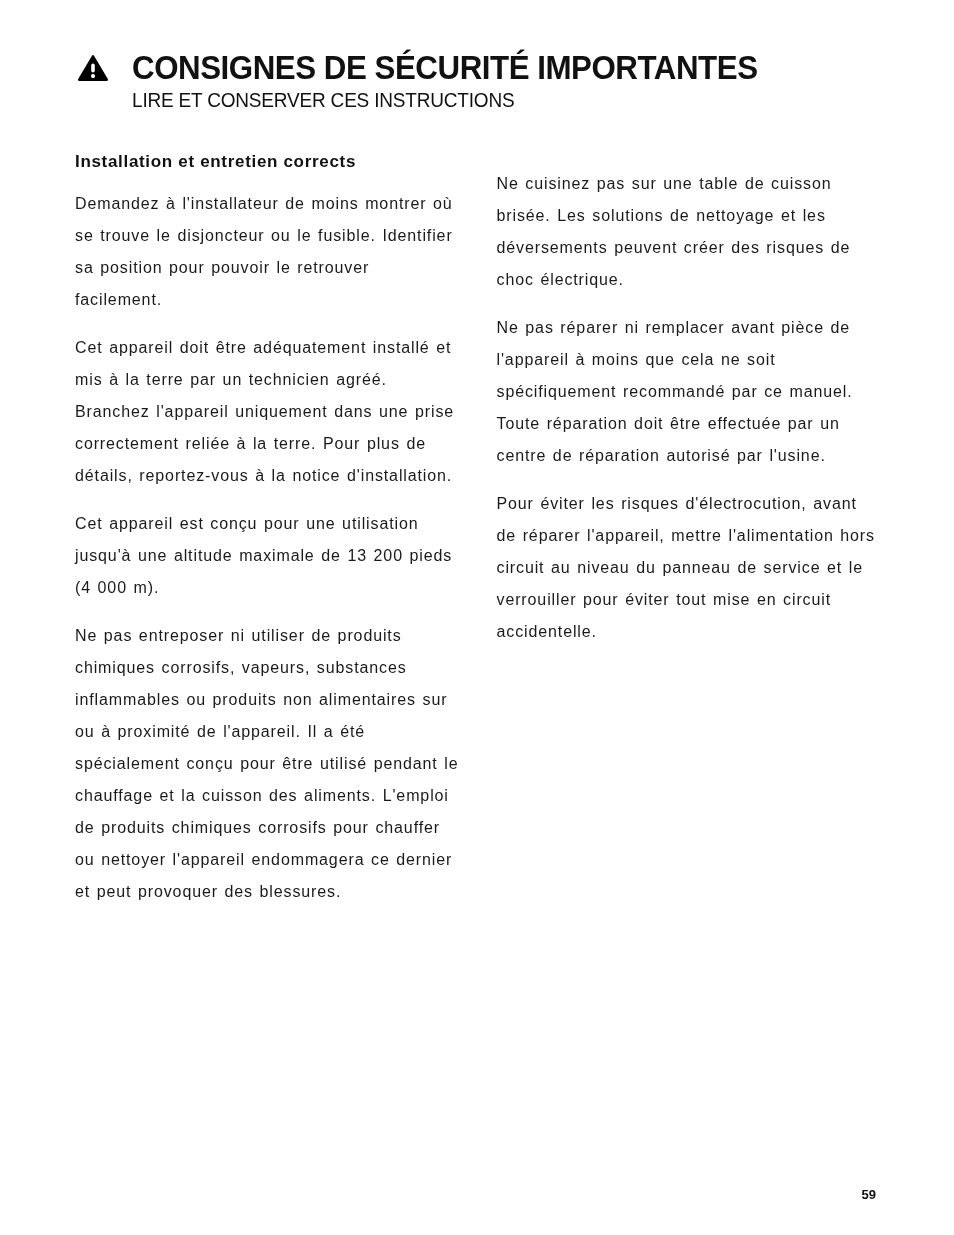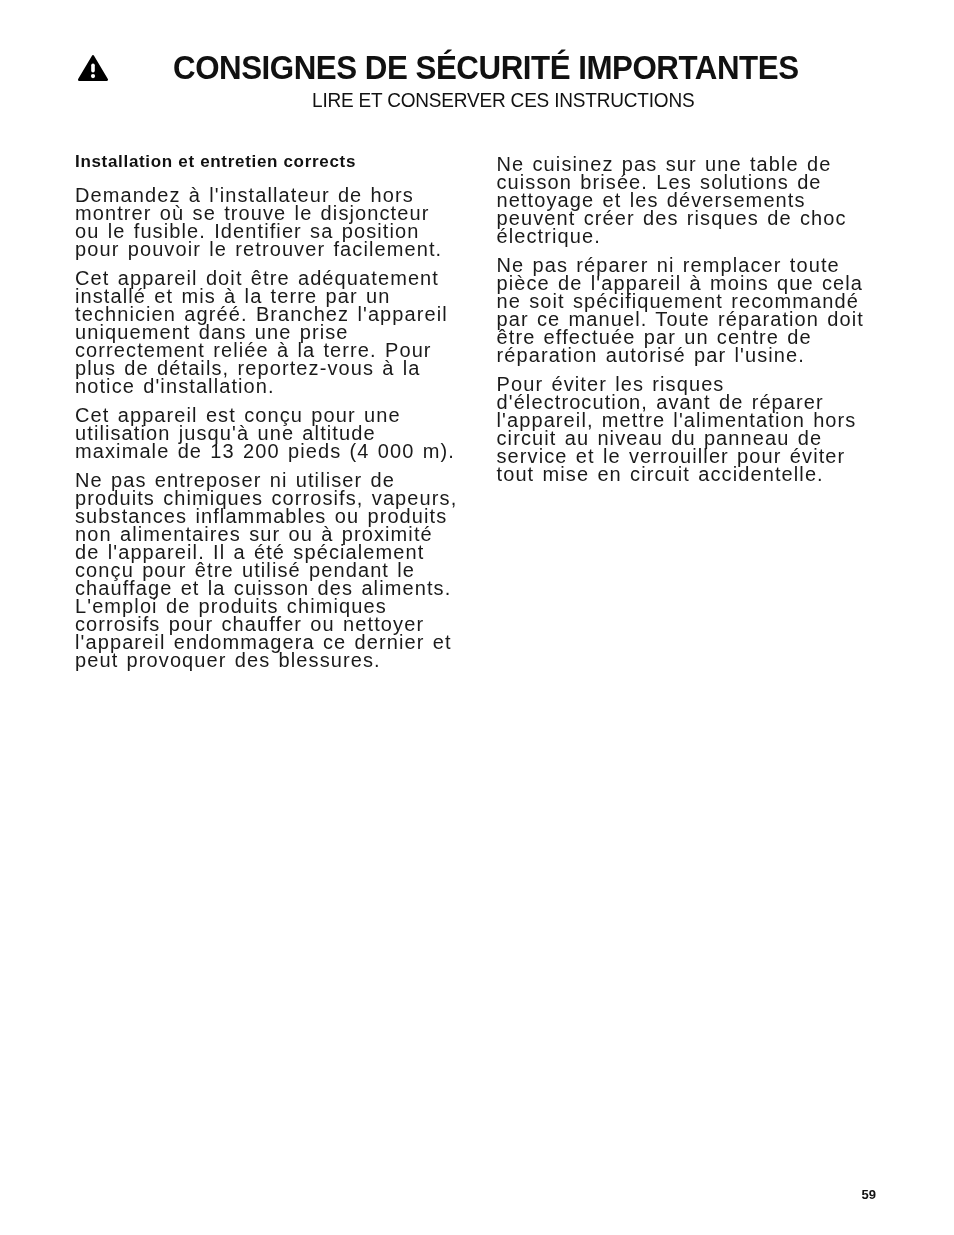--- a/index.html
+++ b/index.html
@@ -31,21 +31,20 @@
     align-items: flex-start;
   }
   .warn-icon {
     flex: 0 0 auto;
     width: 30px;
     height: 28px;
     margin-top: 4px;
   }
   .header-text {
     margin-left: 24px;
-    text-align: center;
   }
   .main-title {
     font-size: 34px;
     font-weight: bold;
     line-height: 1.0;
     letter-spacing: -0.5px;
     white-space: nowrap;
     display: inline-block;
     transform: scaleX(0.92);
     transform-origin: left center;
@@ -78,25 +77,25 @@
     min-width: 0;
   }
   .section-heading {
     font-size: 17px;
     font-weight: bold;
     letter-spacing: 0.04em;
     margin: 0 0 14px 0;
     color: #111111;
   }
   .para {
-    font-size: 20px;
-    line-height: 18px;
+    font-size: 16px;
+    line-height: 32px;
     letter-spacing: 0.055em;
     word-spacing: 0.08em;
-    margin: 3px 0 11px 0;
+    margin: 16px 0 11px 0;
     color: #1a1a1a;
   }
   .para:last-child { margin-bottom: 0; }
 
   
   .page-number {
     position: absolute;
     right: 78px;
     bottom: 33px;
     font-size: 13px;
@@ -120,30 +119,30 @@
     <div class="header-text">
       <div class="main-title">CONSIGNES DE SÉCURITÉ IMPORTANTES</div>
       <div class="sub-title">LIRE ET CONSERVER CES INSTRUCTIONS</div>
     </div>
   </div>
 
   <div class="columns">
     <div class="col">
       <h2 class="section-heading">Installation et entretien corrects</h2>
       <div>
-          <p class="para">Demandez à l'installateur de hors montrer où se trouve le disjoncteur ou le fusible. Identifier sa position pour pouvoir le retrouver facilement.</p>
+          <p class="para">Demandez à l'installateur de moins montrer où se trouve le disjoncteur ou le fusible. Identifier sa position pour pouvoir le retrouver facilement.</p>
           <p class="para">Cet appareil doit être adéquatement installé et mis à la terre par un technicien agréé. Branchez l'appareil uniquement dans une prise correctement reliée à la terre. Pour plus de détails, reportez-vous à la notice d'installation.</p>
           <p class="para">Cet appareil est conçu pour une utilisation jusqu'à une altitude maximale de 13 200 pieds (4 000 m).</p>
           <p class="para">Ne pas entreposer ni utiliser de produits chimiques corrosifs, vapeurs, substances inflammables ou produits non alimentaires sur ou à proximité de l'appareil. Il a été spécialement conçu pour être utilisé pendant le chauffage et la cuisson des aliments. L'emploi de produits chimiques corrosifs pour chauffer ou nettoyer l'appareil endommagera ce dernier et peut provoquer des blessures.</p>
         </div>
     </div>
     <div class="col">
       <div>
           <p class="para">Ne cuisinez pas sur une table de cuisson brisée. Les solutions de nettoyage et les déversements peuvent créer des risques de choc électrique.</p>
-          <p class="para">Ne pas réparer ni remplacer toute pièce de l'appareil à moins que cela ne soit spécifiquement recommandé par ce manuel. Toute réparation doit être effectuée par un centre de réparation autorisé par l'usine.</p>
+          <p class="para">Ne pas réparer ni remplacer avant pièce de l'appareil à moins que cela ne soit spécifiquement recommandé par ce manuel. Toute réparation doit être effectuée par un centre de réparation autorisé par l'usine.</p>
           <p class="para">Pour éviter les risques d'électrocution, avant de réparer l'appareil, mettre l'alimentation hors circuit au niveau du panneau de service et le verrouiller pour éviter tout mise en circuit accidentelle.</p>
         </div>
     </div>
   </div>
 
   <div class="page-number">59</div>
 
 </div>
 
 </body></html>

